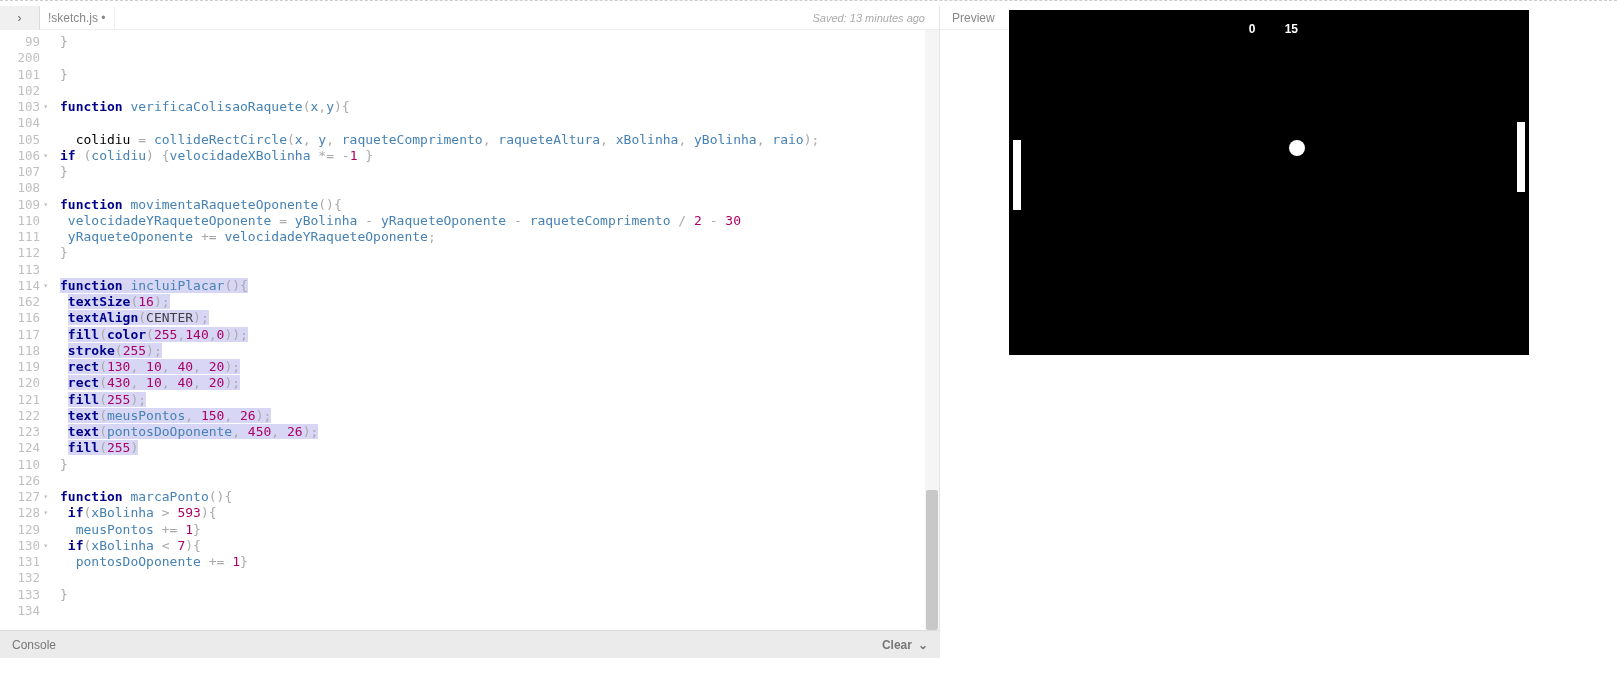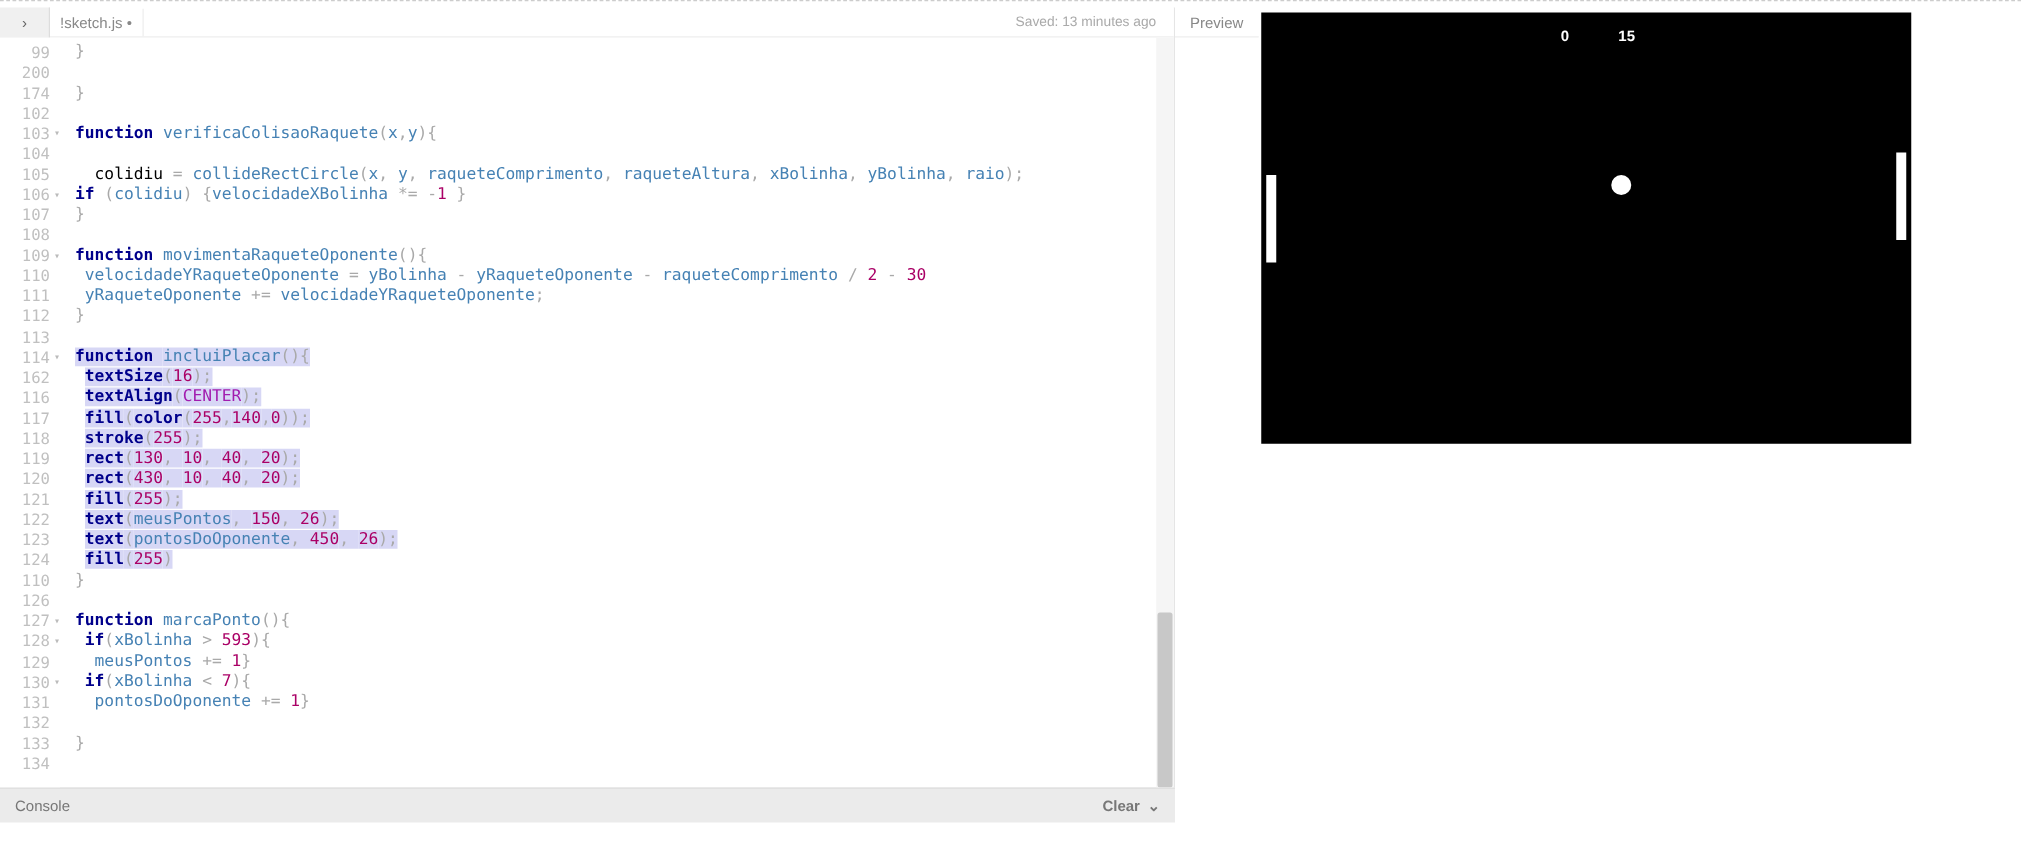--- a/index.html
+++ b/index.html
@@ -3,33 +3,33 @@
 <meta charset="utf-8">
 <style>
 * { margin:0; padding:0; box-sizing:border-box; }
 html,body { width:1617px; height:684px; font-family:Consolas,"Lucida Console",monospace; font-size:13px; background:#fff; overflow:hidden; }
 .top-dashes { height:6px; border-top:1px dashed #ccc; }
 .main { display:flex; height:624px; }
 .editor-pane { width:940px; display:flex; flex-direction:column; border-right:1px solid #e5e5e5; }
 .tab-bar { height:24px; display:flex; align-items:center; background:#fff; border-bottom:1px solid #eee; font-family:"Helvetica Neue",Arial,sans-serif; font-size:12px; color:#888; }
 .toggle-btn { width:40px; height:24px; display:flex; align-items:center; justify-content:center; background:#f0f0f0; border-right:1px solid #ddd; cursor:pointer; color:#666; }
 .tab-name { padding:4px 8px; border-right:1px solid #eee; }
-.saved { margin-left:auto; padding-right:14px; color:#aaa; font-size:11px; }
+.saved { margin-left:auto; padding-right:14px; color:#aaa; font-size:11px;font-style:italic; }
 .code-area { flex:1; display:flex; overflow:hidden; position:relative; }
 .gutter { width:48px; background:#fff; text-align:right; color:#c0c0c0; padding:4px 8px 4px 0; font-size:12.5px; line-height:16.25px; user-select:none; }
 .gutter .ln { height:16.25px; position:relative; }
 .gutter .fold::after { content:"▾"; position:absolute; right:-8px; font-size:8px; color:#bbb; }
 .code { flex:1; padding:4px 0 4px 12px; font-size:13px; line-height:16.25px; white-space:pre; overflow:hidden; position:relative; }
 .codeline { height:16.25px; }
 .kw { color:#00008b; font-weight:bold; }
 .fn { color:#4682b4; }
 .id { color:#4682b4; }
 .pr { color:#a9a9a9; }
 .nm { color:#aa0066; }
-.ct { color:#a21caf; }
+.ct { color:#404040; }
 .hl { background:#d7d7f5; }
 .scroll-v { position:absolute; right:0; top:0; bottom:0; width:14px; background:#f5f5f5; }
 .thumb { position:absolute; left:1px; right:1px; top:460px; height:140px; background:#c8c8c8; border-radius:2px; }
 .preview-pane { flex:1; display:flex; }
 .preview-header { height:24px; display:flex; align-items:center; padding:0 12px; font-family:"Helvetica Neue",Arial,sans-serif; font-size:12px; color:#888; border-bottom:1px solid #eee; }
 .canvas-wrap { padding:4px 0 0 2px; }
 .canvas { width:520px; height:345px; background:#000; position:relative; }
 .score { position:absolute; top:12px; color:#fff; font:bold 12px Arial; }
 .paddle { position:absolute; width:8px; height:70px; background:#fff; }
 .ball { position:absolute; width:16px; height:16px; border-radius:50%; background:#fff; }
@@ -52,21 +52,21 @@
         <span>!sketch.js</span>
         <span>•</span>
       </div>
       <div class="saved">Saved: 13 minutes ago</div>
     </div>
 
     <div class="code-area">
       <div class="gutter" id="gutter">
           <div class="ln">99</div>
           <div class="ln">200</div>
-          <div class="ln">174</div>
+          <div class="ln">101</div>
           <div class="ln">102</div>
           <div class="ln fold">103</div>
           <div class="ln">104</div>
           <div class="ln">105</div>
           <div class="ln fold">106</div>
           <div class="ln">107</div>
           <div class="ln">108</div>
           <div class="ln fold">109</div>
           <div class="ln">110</div>
           <div class="ln">111</div>
@@ -101,21 +101,21 @@
     </div>
   </div>
 
   <div class="preview-pane">
     <div class="preview-header">
       <span>Preview</span>
     </div>
     <div class="canvas-wrap">
       <div class="canvas">
         <div class="score" style="left:240px">0</div>
-        <div class="score" style="left:286px">15</div>
+        <div class="score" style="left:276px">15</div>
         <div class="paddle" style="left:4px;top:130px"></div>
         <div class="paddle" style="right:4px;top:112px"></div>
         <div class="ball" style="left:280px;top:130px"></div>
       </div>
     </div>
   </div>
 
 </div>
 
 <div class="console-bar">

